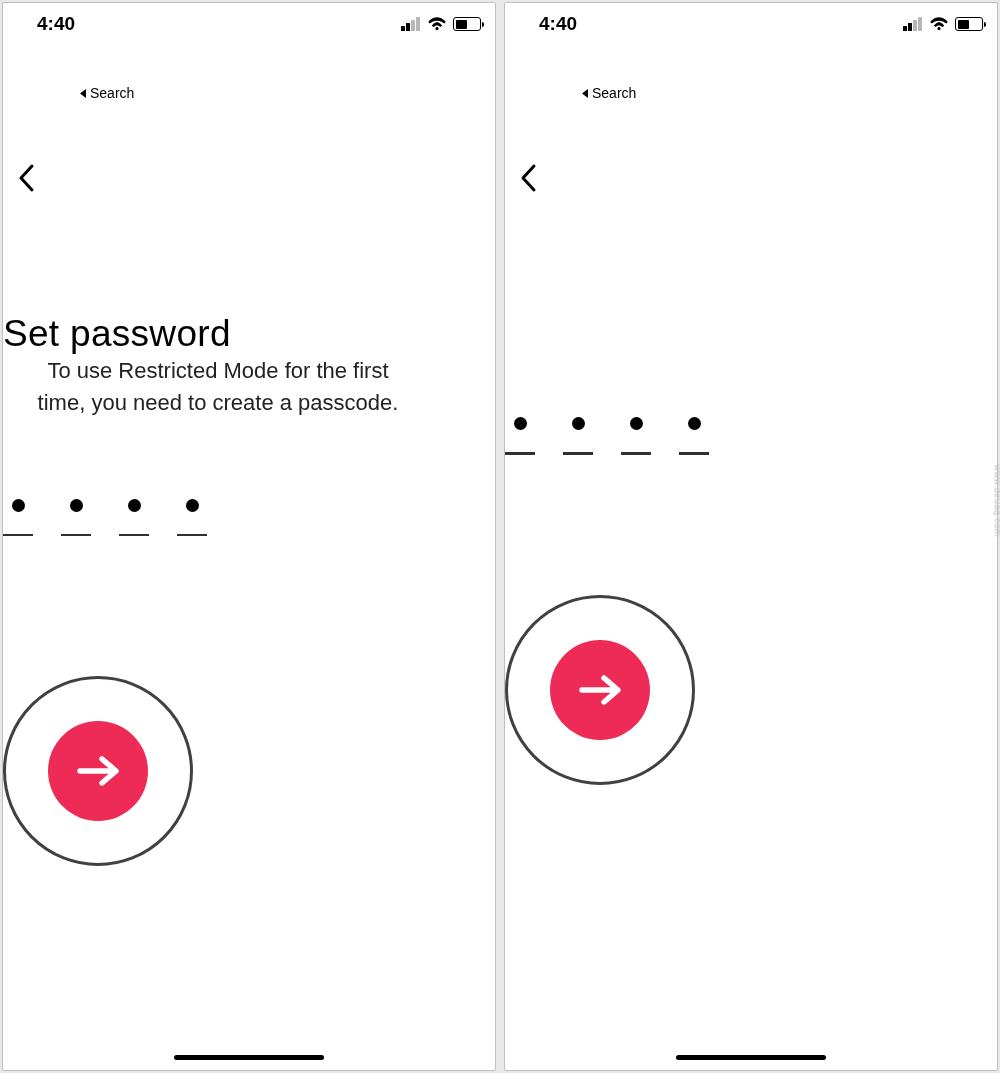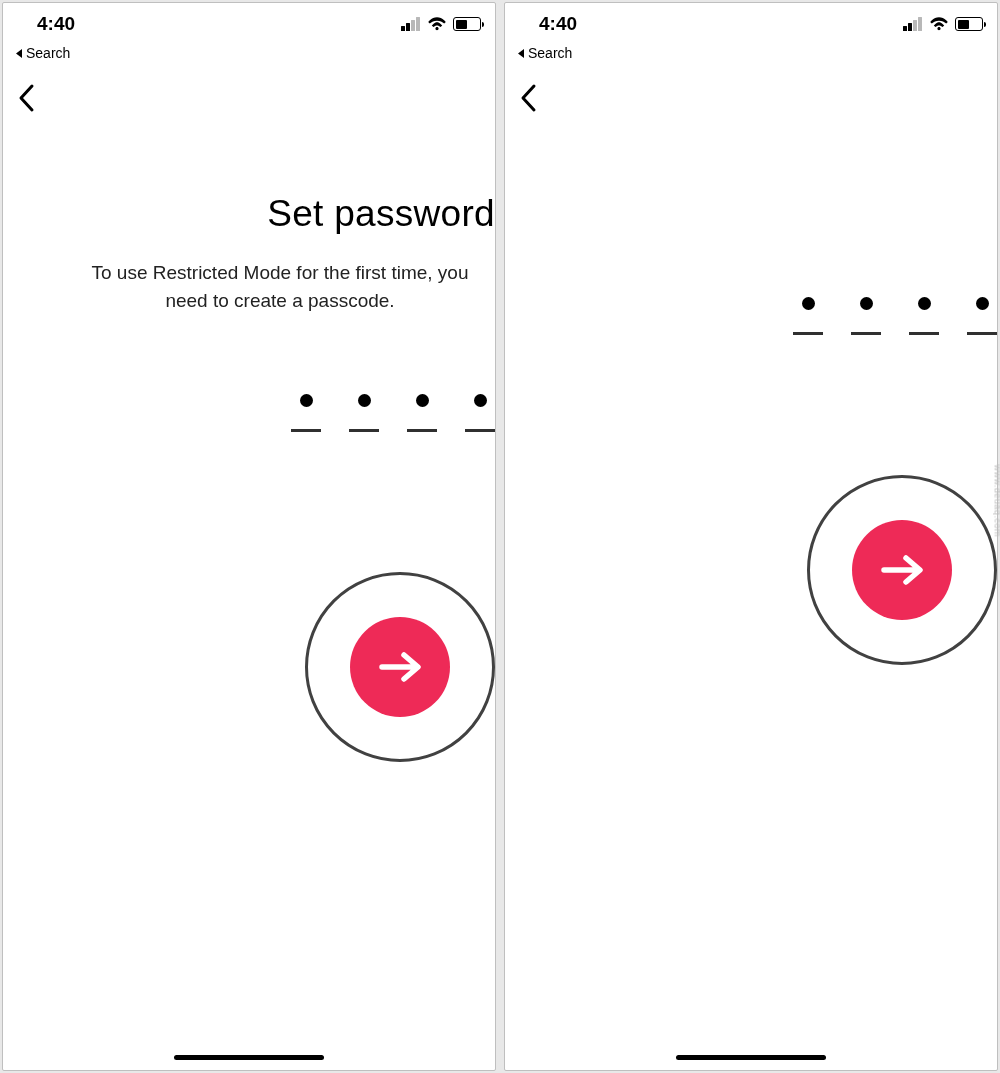--- a/index.html
+++ b/index.html
@@ -14,20 +14,21 @@
   }
   .phone {
     flex: 1;
     background: #ffffff;
     border: 1px solid #bfbfbf;
     border-radius: 2px;
     display: flex;
     flex-direction: column;
     position: relative;
     overflow: hidden;
+    gap: 40px;
   }
   .status-bar {
     height: 42px;
     display: flex;
     align-items: center;
     justify-content: space-between;
     padding: 0 14px 0 34px;
   }
   .status-time {
     font-size: 19px;
@@ -51,47 +52,46 @@
     padding: 1.5px;
   }
   .battery-icon::after {
     content:""; position:absolute; right:-4px; top:4px; width:2.5px; height:5px;
     background:#000; border-radius: 0 2px 2px 0;
   }
   .battery-fill { height: 100%; width: 50%; background:#000; border-radius:1px; }
 
   .breadcrumb {
     display: flex; align-items: center; gap: 3px;
-    padding: 0 10px 4px 11px;
-    font-size: 14px; color: #000;
+    padding: 0 10px 4px 28px;
+    font-size: 14px; color: #000; margin-left: 47px;
   }
   .breadcrumb svg { display:block; }
 
   .nav-bar {
     padding: 18px 14px 0 14px;
   }
   .nav-bar svg { display:block; }
 
   .content {
     flex: 1;
     display: flex;
     flex-direction: column;
-    align-items: flex-end;
+    align-items: flex-start;
     padding-top: 80px;
   }
   .page-title {
     font-size: 37px;
     font-weight: 400;
     color: #000;
     text-align: center;
     letter-spacing: 0.3px;
   }
   .subtitle {
-    margin-top: 24px;
-    font-size: 19px;
+    font-size: 22px;
     color: #222;
     text-align: center;
     line-height: 1.45;
     max-width: 430px;
     padding: 0 20px;
   }
   .passcode {
     display: flex;
     gap: 28px;
     margin-top: 80px;

